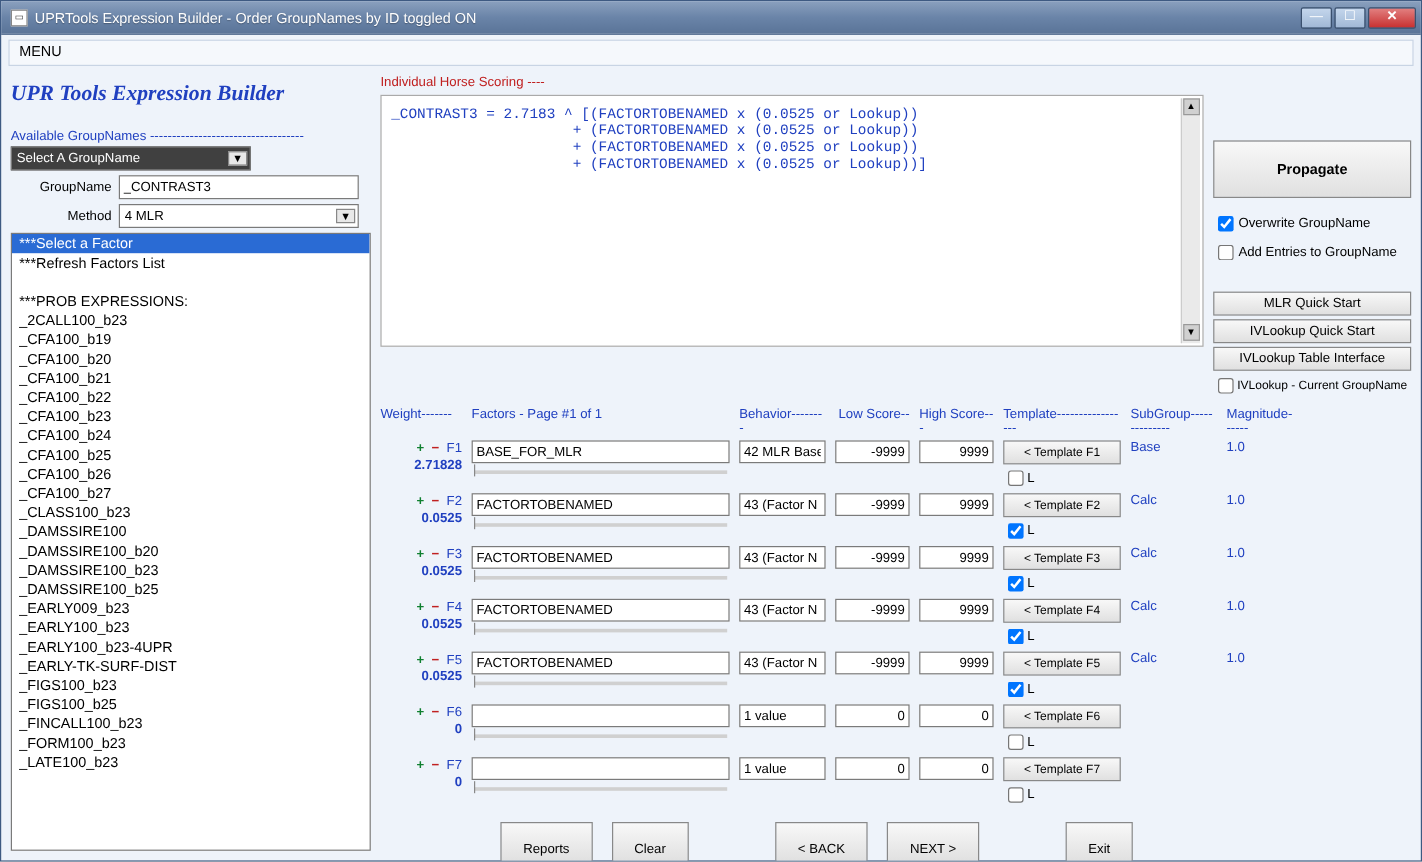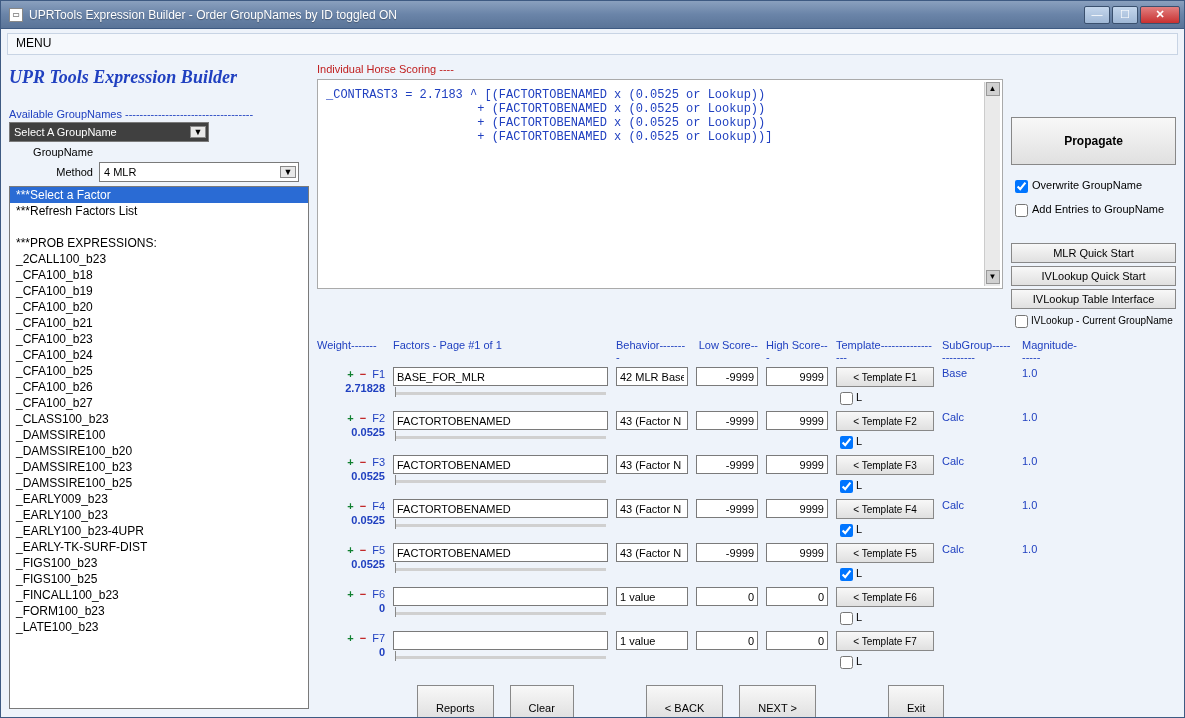--- a/index.html
+++ b/index.html
@@ -101,40 +101,41 @@
 
       <div class="section-hdr">Available GroupNames -----------------------------------</div>
       <div class="row">
         <div class="select group-sel" style="display:flex;align-items:center;justify-content:space-between;padding:0 2px 0 4px;">
           <span>Select A GroupName</span>
           <span style="background:#e8e8e8;color:#000;border:1px solid #888;width:16px;text-align:center;font-size:9px;">▼</span>
         </div>
       </div>
       <div class="row">
         <label>GroupName</label>
+        <input class="input gn" value="_CONTRAST3" style="">
       </div>
       <div class="row">
         <label>Method</label>
         <div class="select method" style="display:flex;align-items:center;justify-content:space-between;padding:0 2px 0 4px;background:#fff;">
           <span>4 MLR</span>
           <span style="background:#e8e8e8;border:1px solid #888;width:16px;text-align:center;font-size:9px;">▼</span>
         </div>
       </div>
 
       <div class="listbox-wrap">
         <div class="listbox" id="factors-list">
             <div class="sel">***Select a Factor</div>
             <div>***Refresh Factors List</div>
             <div>&nbsp;</div>
             <div>***PROB EXPRESSIONS:</div>
             <div>_2CALL100_b23</div>
-            <div>_CFA100_b18</div>
             <div>_CFA100_b19</div>
             <div>_CFA100_b20</div>
             <div>_CFA100_b21</div>
+            <div>_CFA100_b22</div>
             <div>_CFA100_b23</div>
             <div>_CFA100_b24</div>
             <div>_CFA100_b25</div>
             <div>_CFA100_b26</div>
             <div>_CFA100_b27</div>
             <div>_CLASS100_b23</div>
             <div>_DAMSSIRE100</div>
             <div>_DAMSSIRE100_b20</div>
             <div>_DAMSSIRE100_b23</div>
             <div>_DAMSSIRE100_b25</div>

